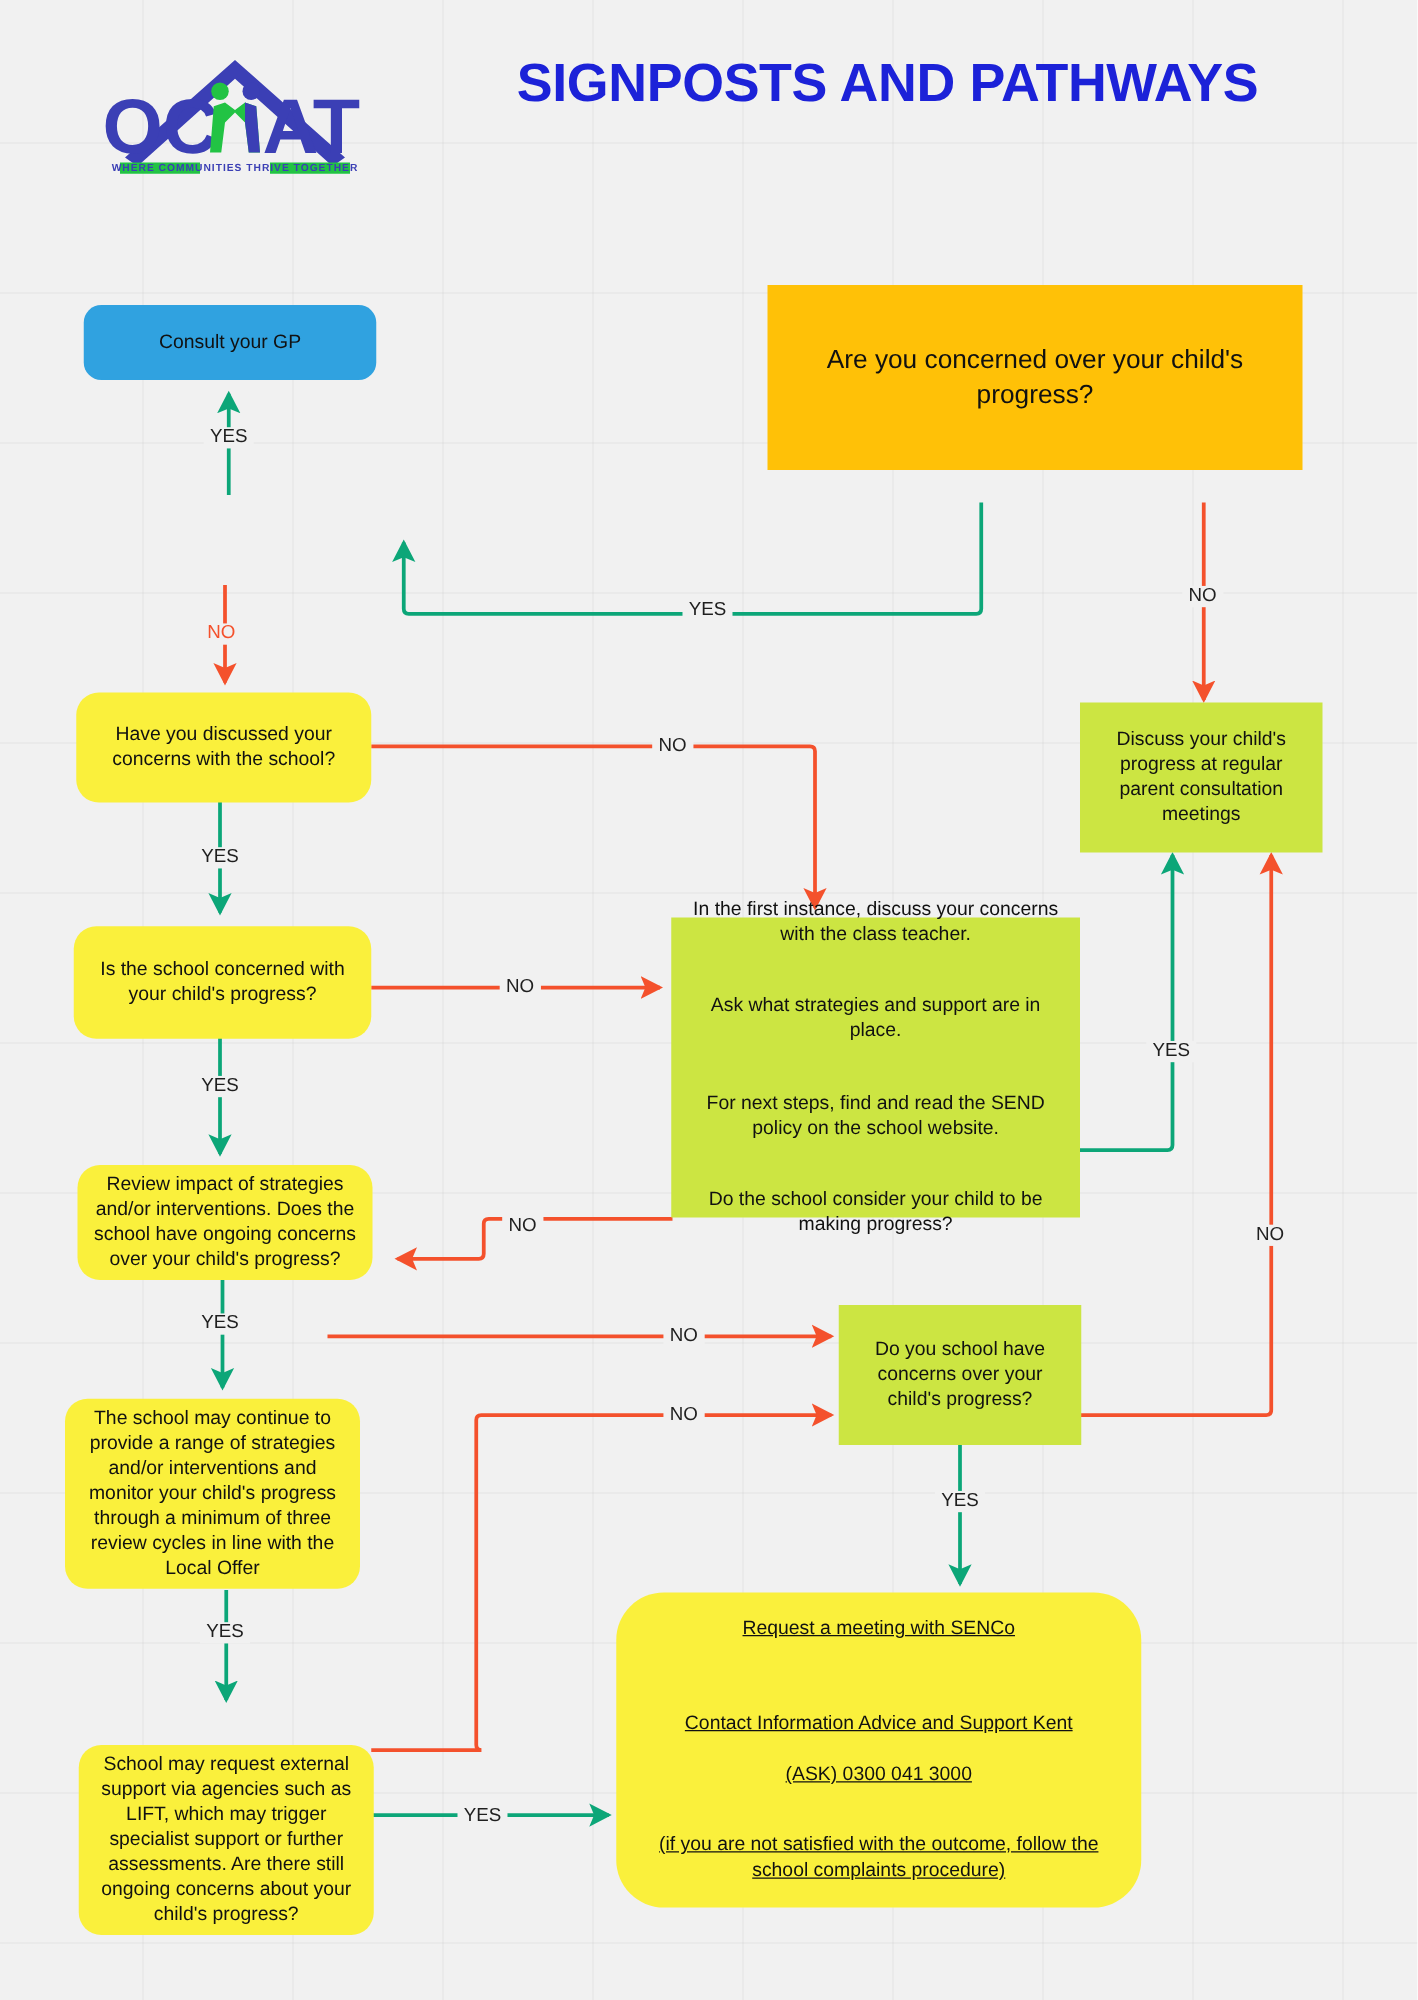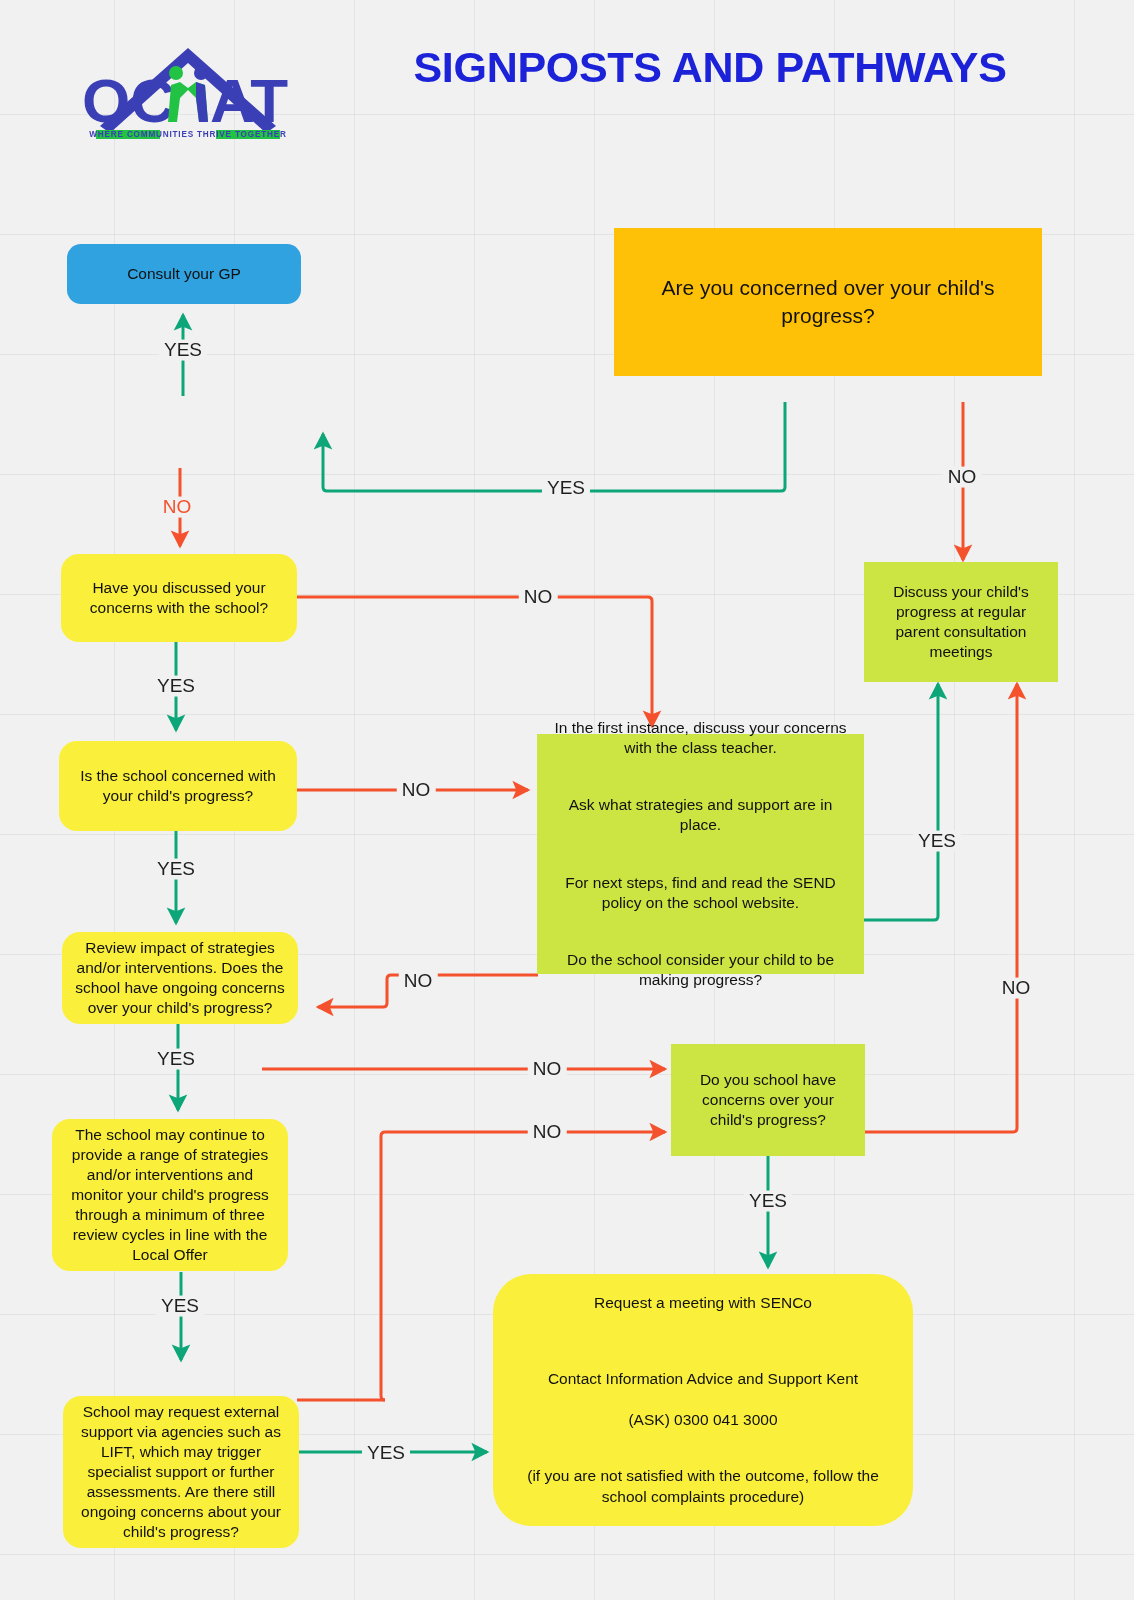--- a/index.html
+++ b/index.html
@@ -69,36 +69,37 @@
   }
   .node.yellow  { background: #FAF03C; border-radius: 18px; }
   .node.blue    { background: #30A2E0; border-radius: 14px; }
   .node.orange  { background: #FFC107; border-radius: 0; }
   .node.lime    { background: #CCE542; border-radius: 0; }
 
   
   .elabel {
     position: absolute;
     font-family: "Liberation Sans", sans-serif;
-    font-size: 19px;
+    font-size: 15px;
     color: #1f1f1f;
     background: #f1f1f1;
     padding: 0 5px;
     line-height: 1.1;
     white-space: nowrap;
     transform: translate(-50%, -50%);
   }
   .elabel.red { color: #f4512c; }
 
   
   .rich {
     display: block;
     text-align: center;
     font-size: 15.5px;
     line-height: 1.32;
+    text-decoration: underline;
   }
   .rich p { margin: 0 0 15px 0; }
   .rich p:last-child { margin-bottom: 0; }
   .rich a {
     color: #5b9bd5;
     text-decoration: underline;
     word-break: break-word;
   }
   .lime-rich { display:block; text-align:center; }
   .lime-rich p { margin: 0 0 17px 0; font-size: 15.5px; line-height: 1.3; }

